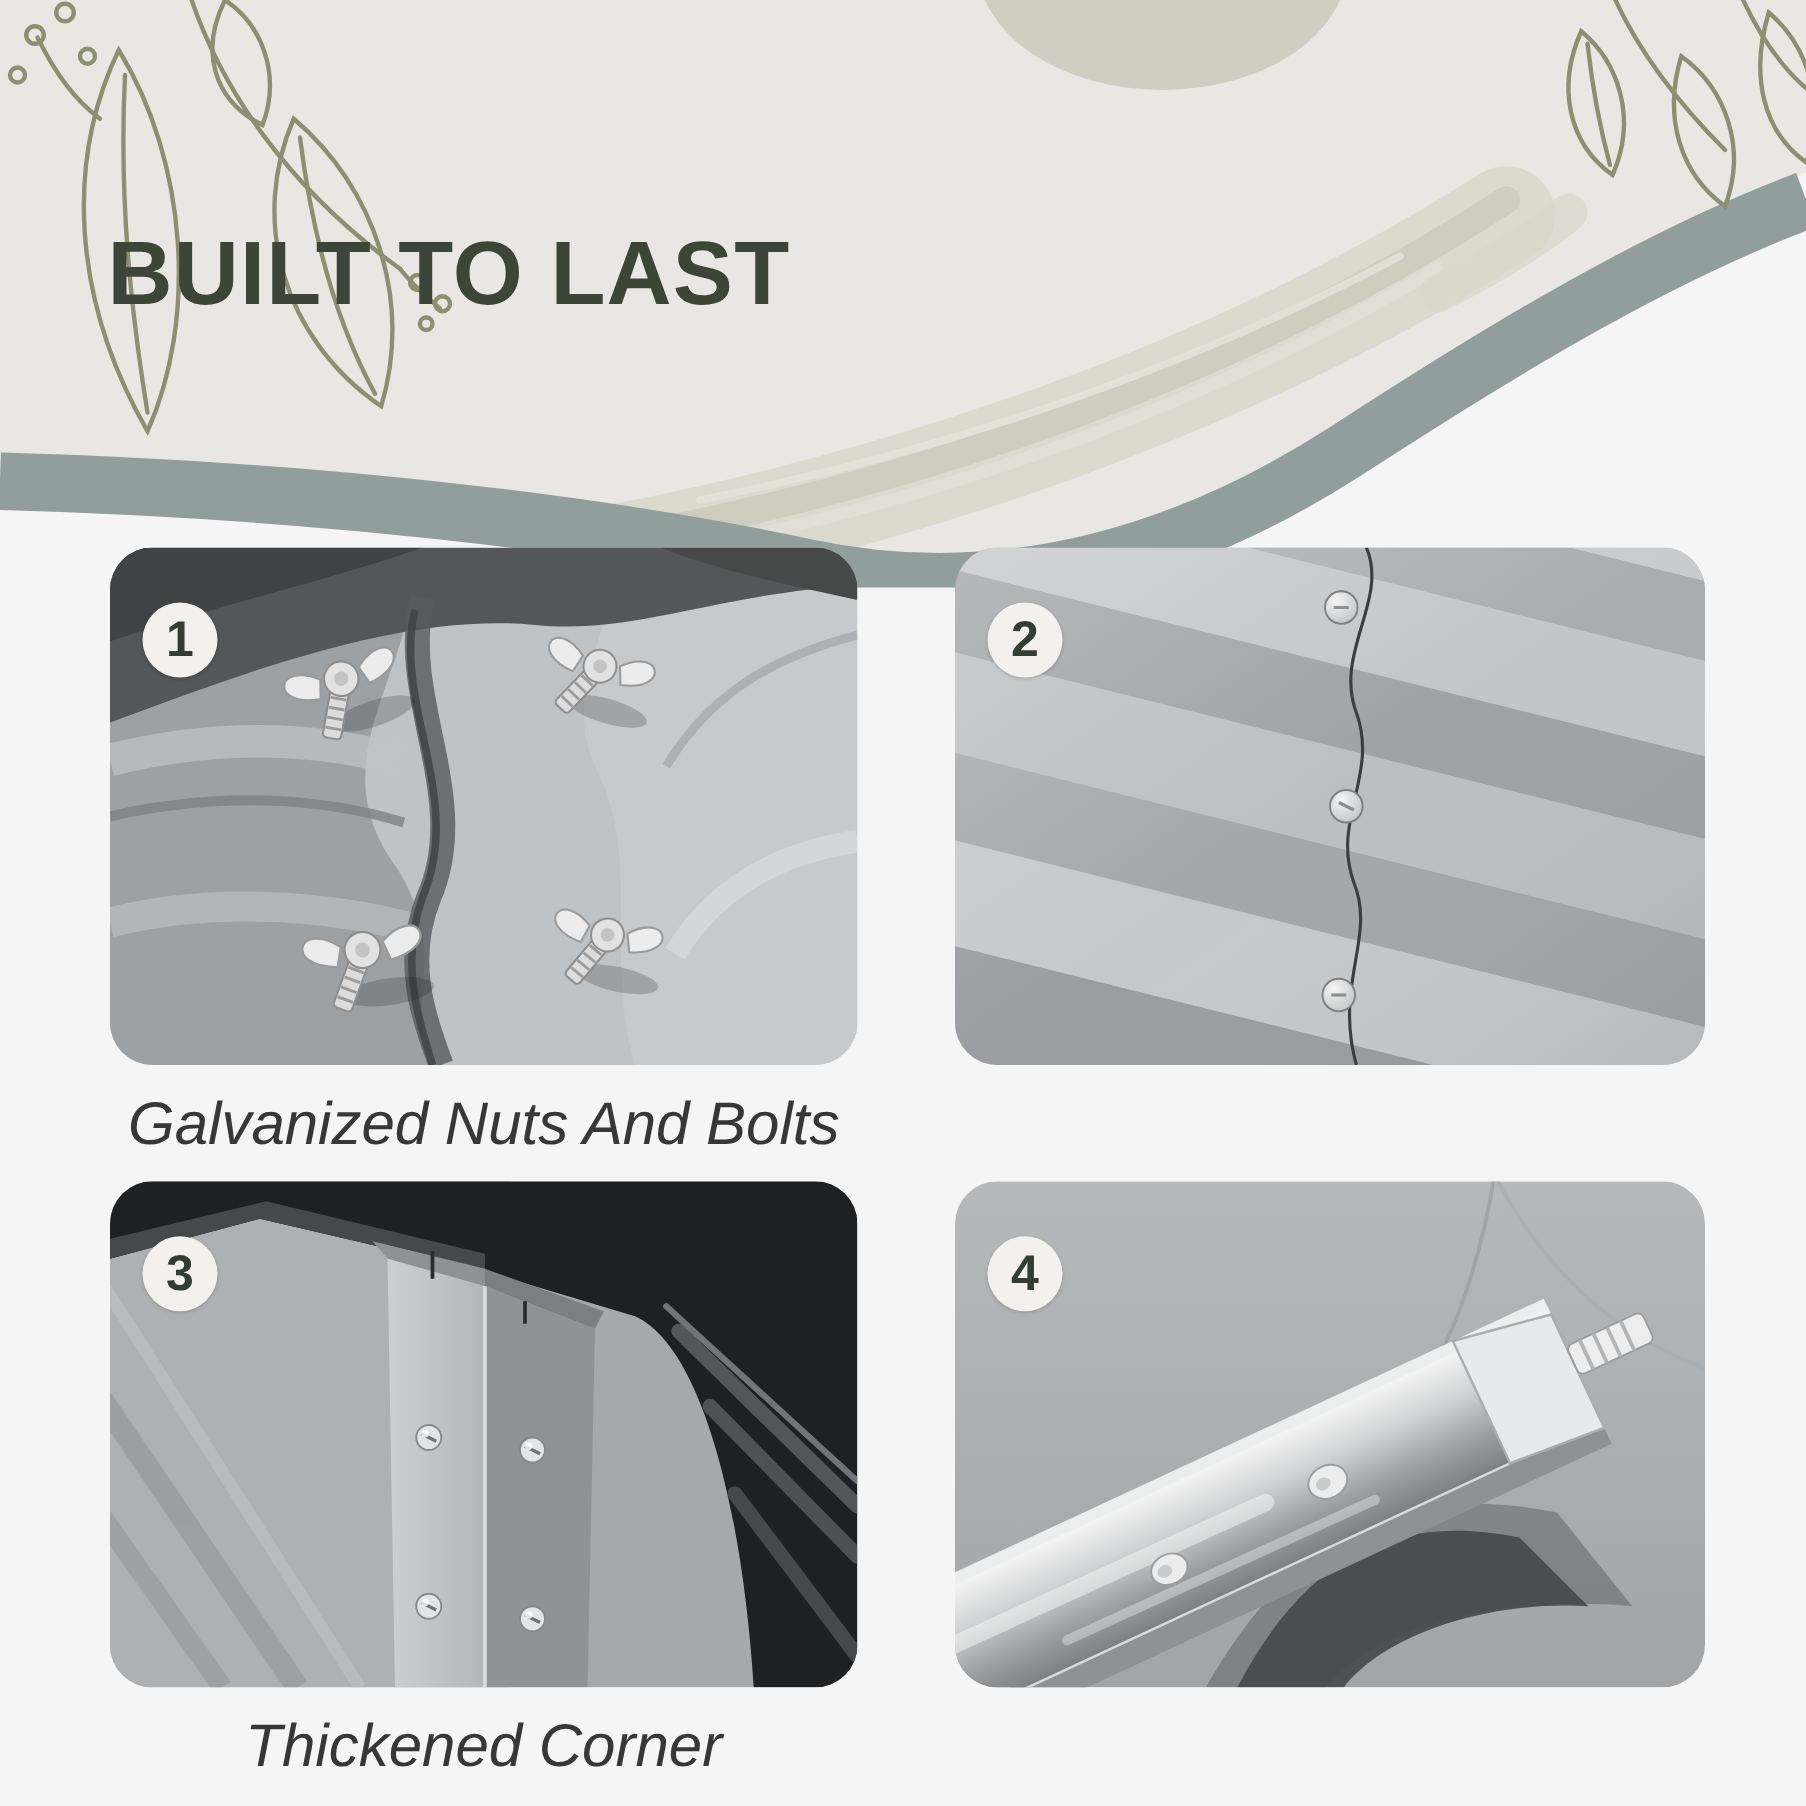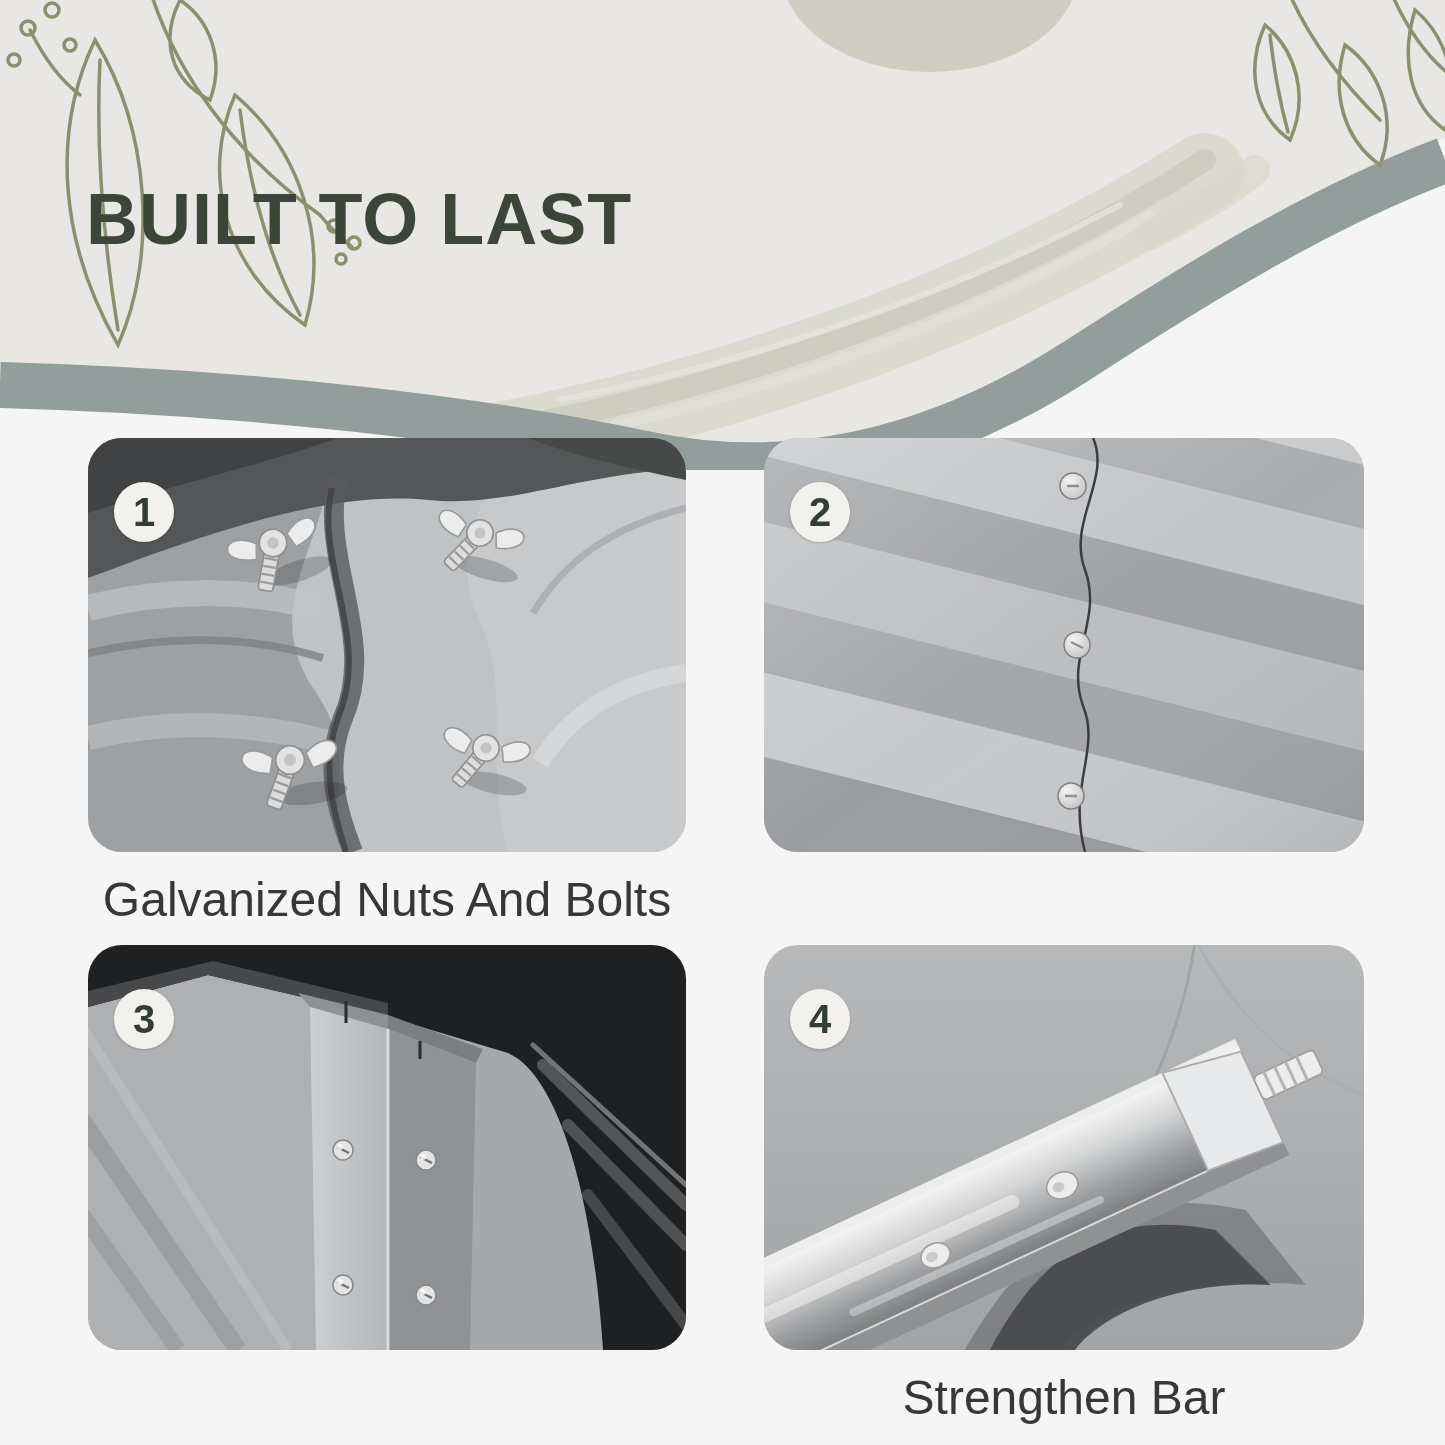--- a/index.html
+++ b/index.html
@@ -41,20 +41,21 @@
     position:absolute;left:26px;top:44px;width:60px;height:60px;
     border-radius:50%;background:var(--badge-bg);
     display:flex;align-items:center;justify-content:center;
     box-shadow:0 1px 3px rgba(0,0,0,.18);
   }
   .badge span{font-size:40px;font-weight:bold;color:var(--badge-color);line-height:1;}
   .caption{
     margin-top:20px;text-align:center;
     font-size:48px;color:var(--caption-color);line-height:1.15;
     white-space:nowrap;
+    font-style:italic;
   }
 </style>
 </head>
 <body>
 
 <div class="canvas">
 
   <svg class="header-decor" viewBox="0 0 1445 470">
 
     <path d="M0,0 H1445 V138 C1320,185 1195,262 1075,340 C945,423 800,465 645,432 C480,397 255,370 0,363 Z" style="fill:var(--beige)"></path>
@@ -223,20 +224,21 @@
         <path d="M258,56 V78 M332,96 V114" stroke="#2a2b2d" stroke-width="3"></path>
         <use href="#screw" transform="translate(255,205)"></use>
         <use href="#screw" transform="translate(255,340)"></use>
         <use href="#screw" transform="translate(338,215)"></use>
         <use href="#screw" transform="translate(338,350)"></use>
       </svg>
       <div class="badge">
         <span>3</span>
       </div>
     </figure>
+    <figcaption class="caption">Thickened Corner</figcaption>
   </section>
 
   <section class="card card-4">
     <figure class="photo">
       <svg viewBox="0 0 598 405" preserveAspectRatio="none">
         <defs>
           <linearGradient id="p4bg" x1="0" y1="0" x2="0" y2="1">
             <stop offset="0" stop-color="#b6b8ba"></stop>
               <stop offset="1" stop-color="#a2a4a6"></stop>
           </linearGradient>
@@ -265,16 +267,15 @@
           <ellipse cx="302" cy="258" rx="16" ry="13" fill="#ececec" stroke="#9b9c9e" stroke-width="1.5"></ellipse>
           <ellipse cx="298" cy="258" rx="6" ry="5" fill="#c9cacb"></ellipse>
           <ellipse cx="158" cy="268" rx="15" ry="12" fill="#ececec" stroke="#9b9c9e" stroke-width="1.5"></ellipse>
           <ellipse cx="154" cy="268" rx="6" ry="5" fill="#c9cacb"></ellipse>
         </g>
       </svg>
       <div class="badge">
         <span>4</span>
       </div>
     </figure>
-    <figcaption class="caption">Strengthen Bar</figcaption>
   </section>
 
 </div>
 
 </body></html>

